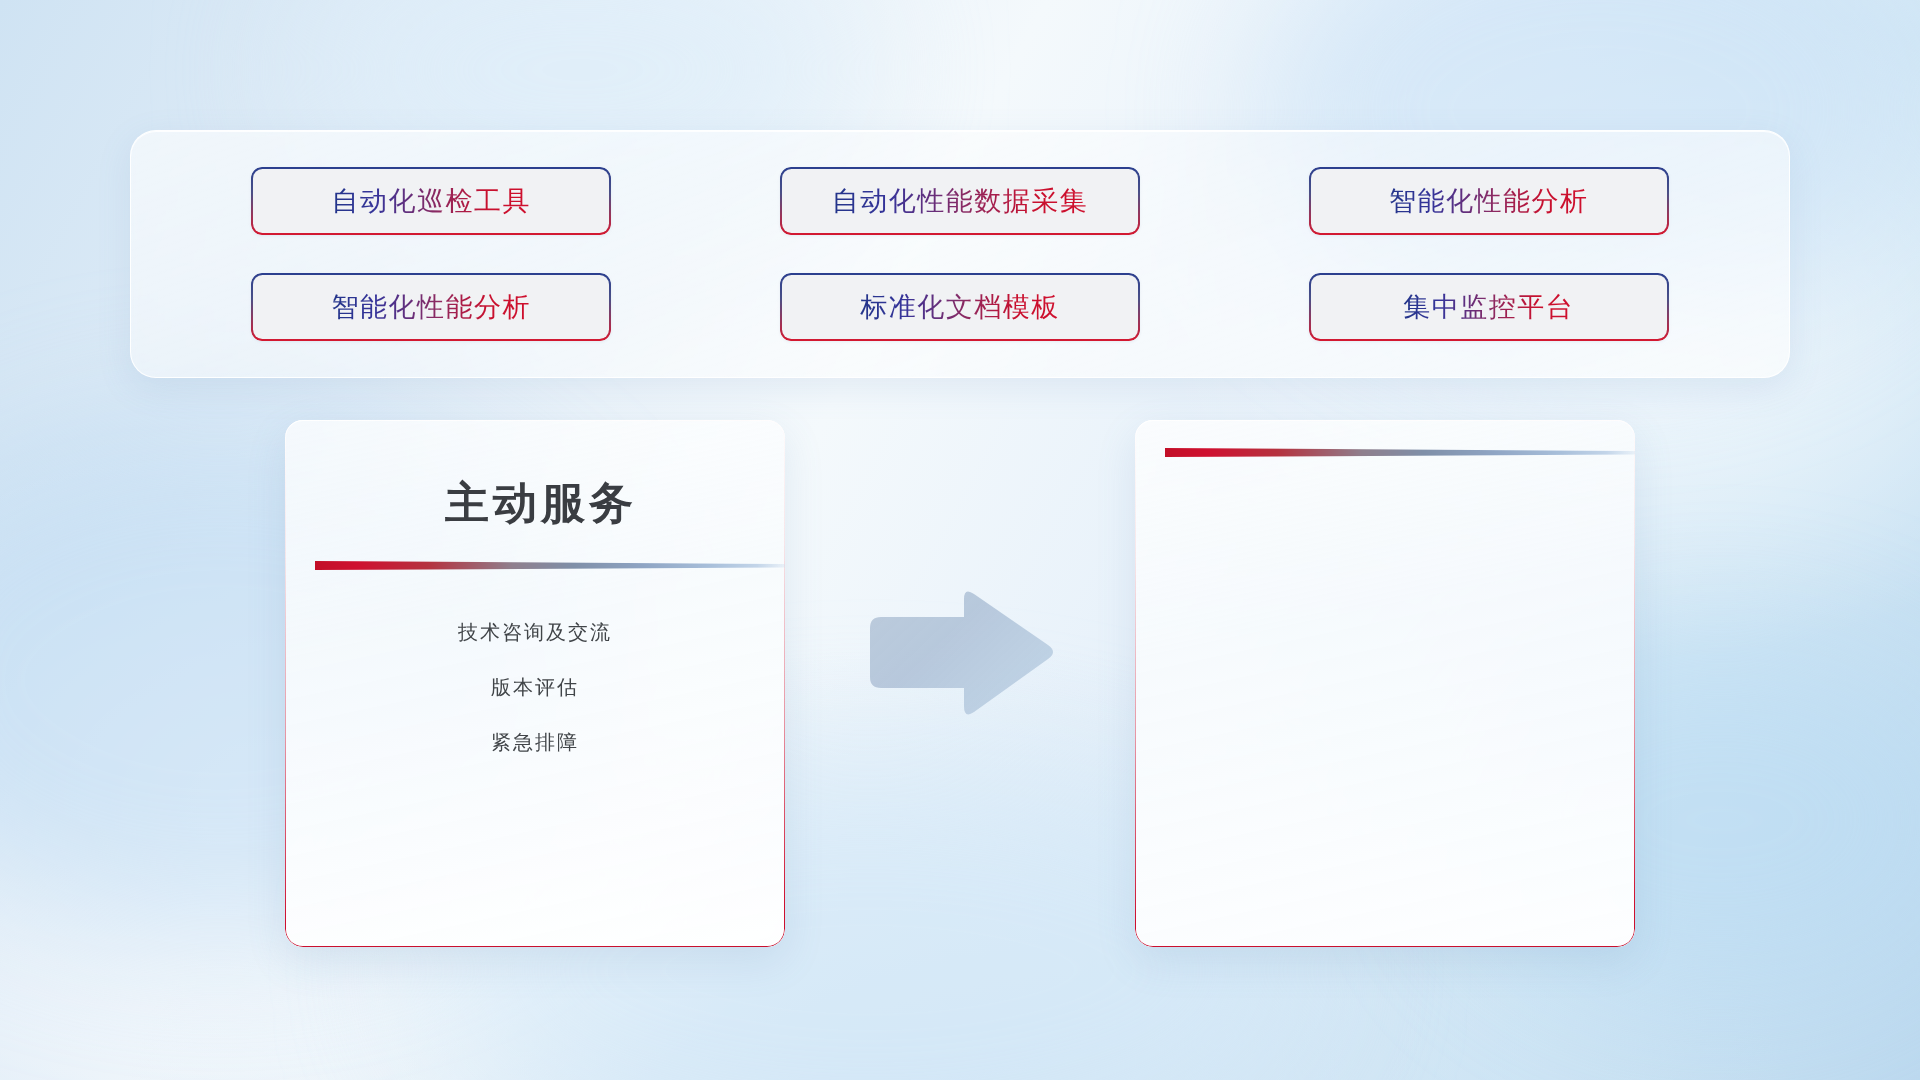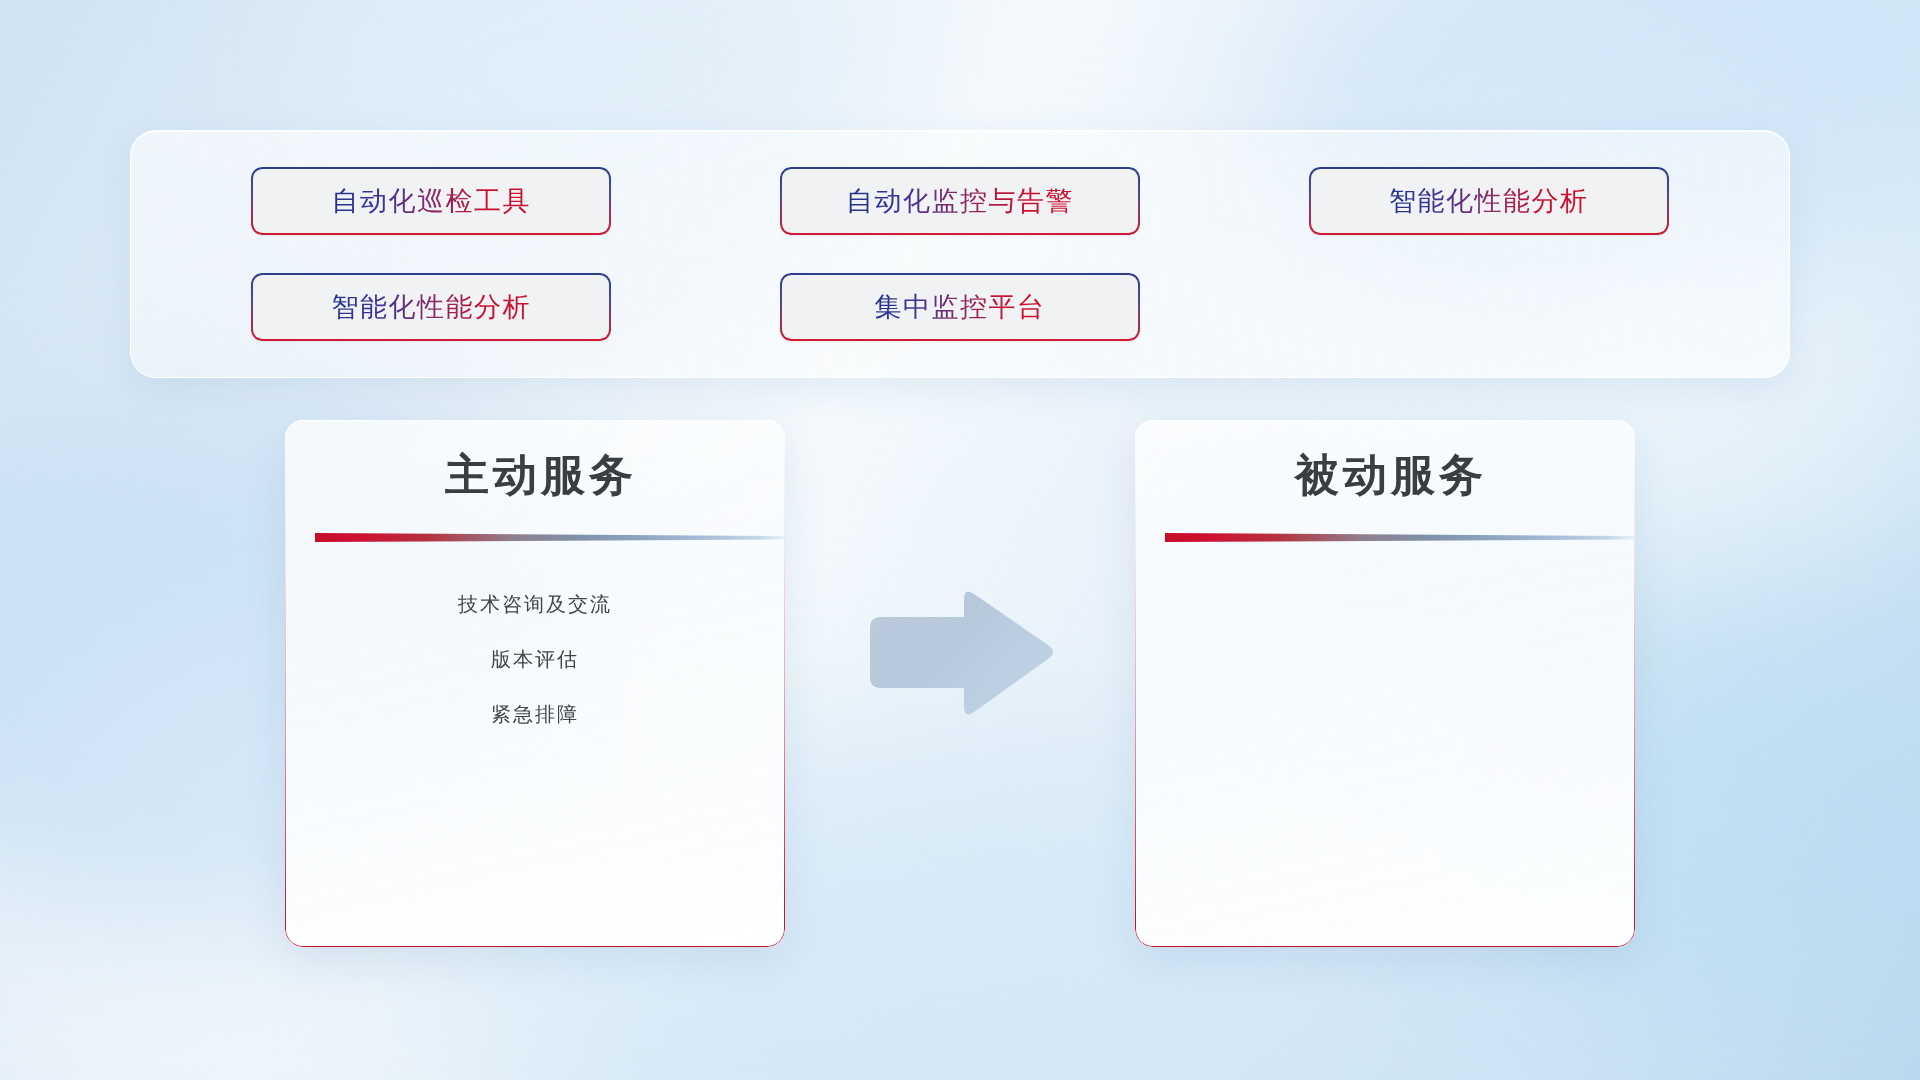--- a/index.html
+++ b/index.html
@@ -125,21 +125,21 @@
   }
   .card.left  { left: 285px; }
   .card.right { left: 1135px; }
 
   .card-title {
     text-align: center;
     font-size: 44px;
     font-weight: 700;
     color: #3a3d42;
     letter-spacing: 4px;
-    margin-top: 26px;
+    margin-top: 54px;
     position: relative;
     z-index: 2;
     padding-left: 12px;
   }
 
   
   .divider {
     position: relative;
     z-index: 2;
     margin: 26px 0 0 30px;
@@ -187,47 +187,49 @@
   <div class="blob b2"></div>
   <div class="blob b3"></div>
   <div class="blob b4"></div>
   <div class="blob b5"></div>
 
   <div class="panel">
     <div class="pill">
       <span class="pill-label">自动化巡检工具</span>
     </div>
     <div class="pill">
-      <span class="pill-label">自动化监控与告警</span>
+      <span class="pill-label">自动化性能数据采集</span>
     </div>
     <div class="pill">
       <span class="pill-label">智能化性能分析</span>
     </div>
     <div class="pill">
       <span class="pill-label">智能化性能分析</span>
+    </div>
+    <div class="pill">
+      <span class="pill-label">标准化文档模板</span>
     </div>
     <div class="pill">
       <span class="pill-label">集中监控平台</span>
     </div>
   </div>
 
   <div class="cards">
 
     <div class="card left">
       <div class="card-title">主动服务</div>
       <div class="divider"></div>
       <ul class="card-list">
         <li>技术咨询及交流</li>
         <li>版本评估</li>
         <li>紧急排障</li>
       </ul>
     </div>
 
     <div class="card right">
-      <div class="card-title">被动服务</div>
       <div class="divider"></div>
     </div>
 
   </div>
 
   <div class="arrow-wrap">
     <svg viewBox="0 0 200 145" xmlns="http://www.w3.org/2000/svg">
       <defs>
         <linearGradient id="arrowGrad" x1="0" y1="0" x2="1" y2="0.7">
           <stop offset="0%" stop-color="#b9c8da" stop-opacity="0.95"></stop>

